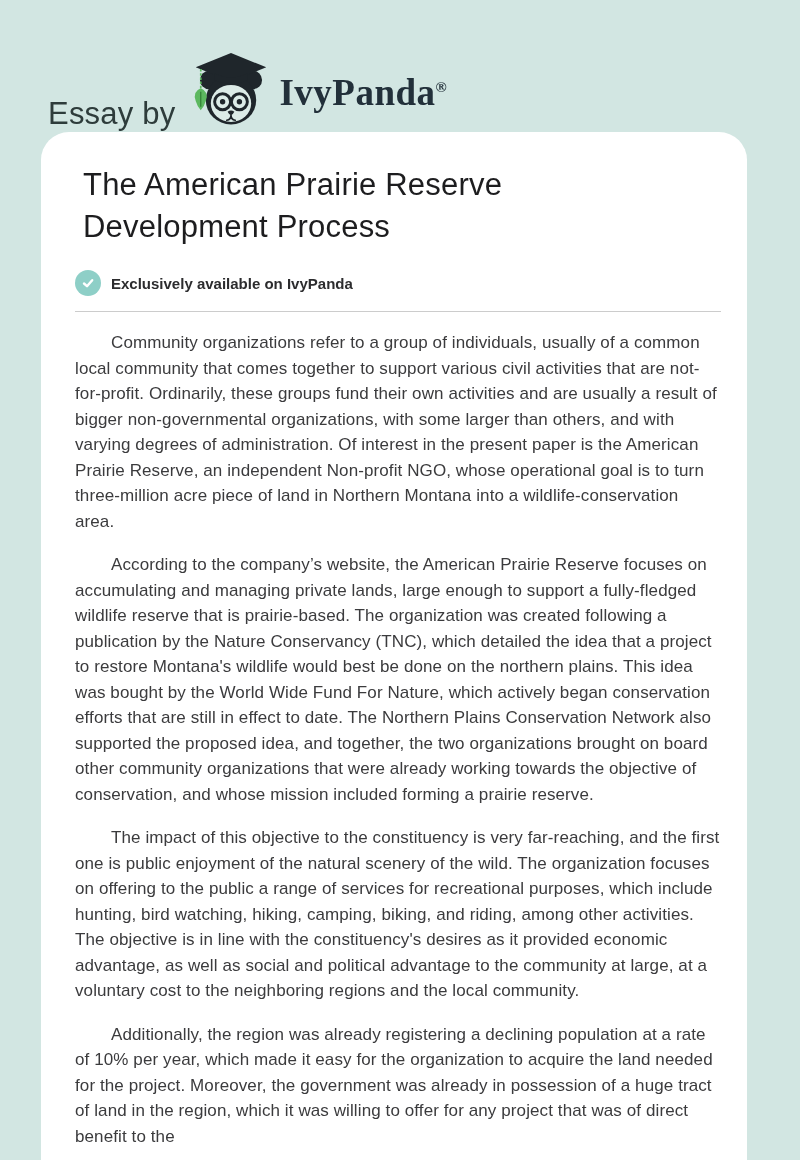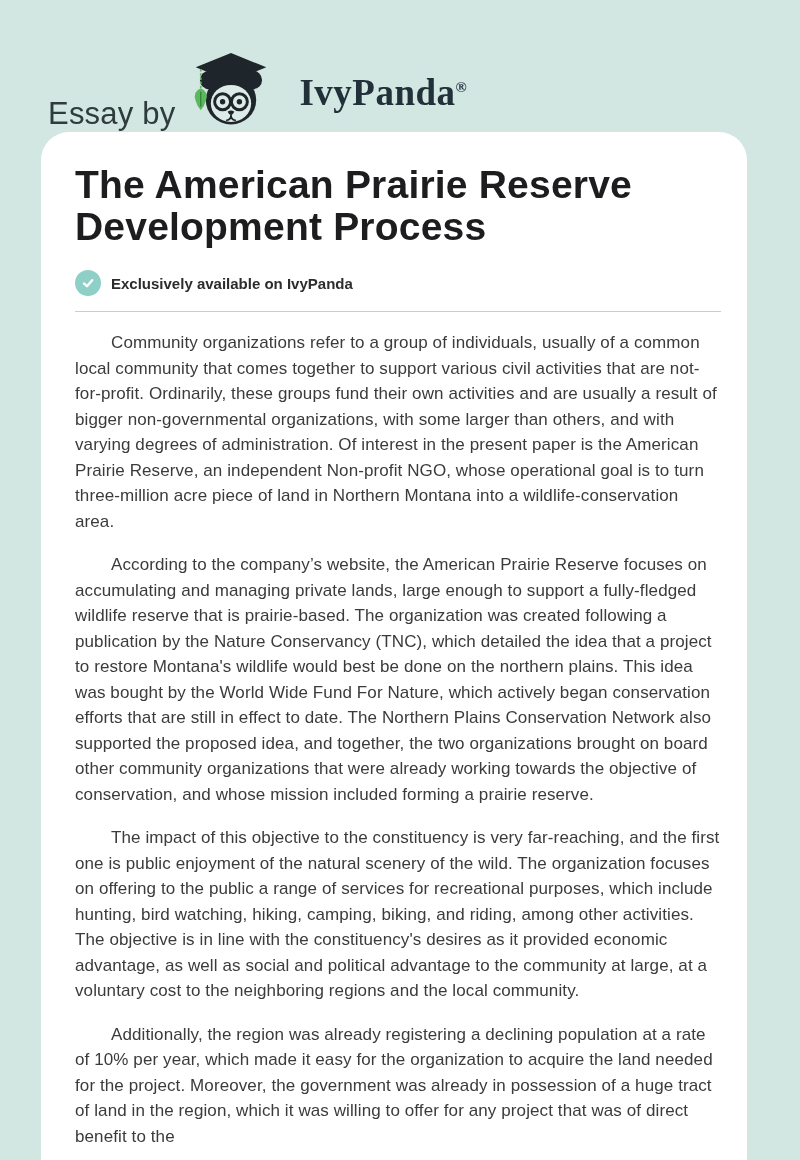--- a/index.html
+++ b/index.html
@@ -26,21 +26,20 @@
     font-size: 31px;
     font-weight: 400;
     color: #2e3c3b;
     letter-spacing: 0.2px;
   }
   .brand-lockup {
     display: flex;
     align-items: center;
     margin-left: 14px;
     cursor: pointer;
-    gap: 20px;
   }
   .logo-svg {
     width: 84px;
     height: 84px;
     display: block;
     margin-top: -4px;
   }
   .brand-name {
     font-family: "Liberation Serif", serif;
     font-weight: 700;
@@ -57,26 +56,27 @@
   
   .card {
     width: 706px;
     margin-left: 41px;
     background: #ffffff;
     border-radius: 28px;
     padding: 32px 26px 46px 34px;
     min-height: 976px;
   }
   .essay-title {
-    font-size: 39px;
+    font-size: 31px;
     line-height: 42px;
-    font-weight: 700;
+    font-weight: 400;
     color: #1d1d1f;
     letter-spacing: 0.2px;
     max-width: 560px;
+    margin-left: 8px;
   }
   .badge-row {
     display: flex;
     align-items: center;
     margin-top: 22px;
   }
   .check-circle {
     width: 26px;
     height: 26px;
     border-radius: 50%;

